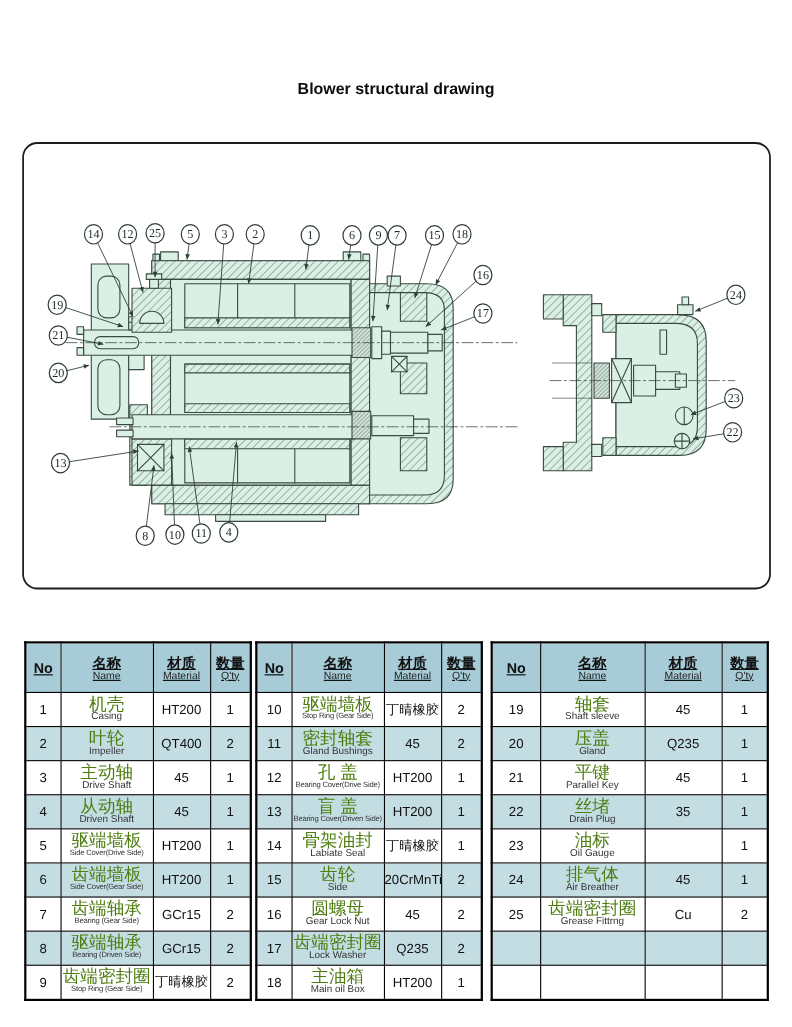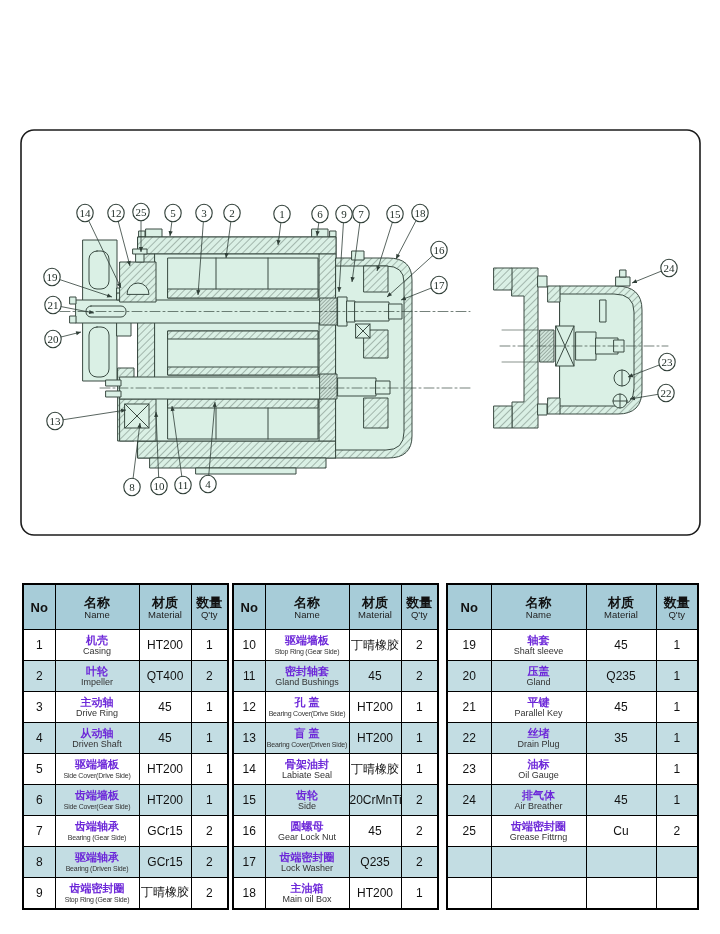--- a/index.html
+++ b/index.html
@@ -11,34 +11,35 @@
          font-size:14.5px;font-weight:bold;color:#0d0d0d;}
   svg#drawing{position:absolute;left:0;top:0;}
   .cl{stroke-dasharray:10 3 2 3;stroke-width:0.7;}
   .thin{stroke-width:0.6;}
   .leader{stroke-width:0.8;fill:none;}
   .callout-num{font-family:"Liberation Serif",serif;font-size:11px;fill:#1d2a24;}
 
   table.parts{position:absolute;top:583px;border-collapse:collapse;table-layout:fixed;
               border:2px solid #000;background:#fff;}
   .parts th,.parts td{border:1px solid #000;padding:0;text-align:center;vertical-align:middle;overflow:hidden;}
-  .parts thead th{height:44px;font-weight:bold;}
+  .parts thead th{height:44px;font-weight:bold;text-decoration:underline;}
   .parts tbody tr{height:31px;}
   .hdr-cn{font-size:13px;font-weight:bold;line-height:15px;color:#111;}
   .hdr-en{font-size:9.5px;font-weight:normal;line-height:10px;color:#222;text-align:center;}
-  .cn{font-size:11px;font-weight:bold;line-height:13px;color:#6d28d9;white-space:nowrap;}
+  .cn{font-size:16px;font-weight:normal;line-height:13px;color:#4d7c0f;white-space:nowrap;}
   .en{font-size:9px;font-weight:normal;line-height:9px;color:#333;white-space:nowrap;}
   .en.tiny{font-size:7px;letter-spacing:-0.2px;}
   .num{font-size:12px;color:#111;}
 </style>
 </head>
 <body>
 
 <div class="page">
 
+  <h2 class="subtitle">Blower structural drawing</h2>
 
   <svg id="drawing" width="720" height="934" viewBox="0 0 720 934" xmlns="http://www.w3.org/2000/svg">
     <defs>
       <pattern id="h1p" patternUnits="userSpaceOnUse" width="5" height="5" patternTransform="rotate(45)">
         <rect width="5" height="5" fill="#daf0e5"></rect>
         <line x1="0" y1="0" x2="0" y2="5" stroke="#44544c" stroke-width="0.75"></line>
       </pattern>
       <pattern id="hd" patternUnits="userSpaceOnUse" width="2.6" height="2.6" patternTransform="rotate(45)">
         <rect width="2.6" height="2.6" fill="#cfe3d9"></rect>
         <line x1="0" y1="0" x2="0" y2="2.6" stroke="#3a4a42" stroke-width="0.7"></line>
@@ -334,21 +335,21 @@
               <div class="cn">叶轮</div>
               <div class="en">Impeller</div>
             </td>
       <td class="num" style="background:#c3dde3">QT400</td>
       <td class="num" style="background:#c3dde3">2</td>
     </tr>
           <tr>
       <td class="num">3</td>
       <td>
               <div class="cn">主动轴</div>
-              <div class="en">Drive Ring</div>
+              <div class="en">Drive Shaft</div>
             </td>
       <td class="num">45</td>
       <td class="num">1</td>
     </tr>
           <tr>
       <td class="num" style="background:#c3dde3">4</td>
       <td style="background:#c3dde3">
               <div class="cn">从动轴</div>
               <div class="en">Driven Shaft</div>
             </td>

